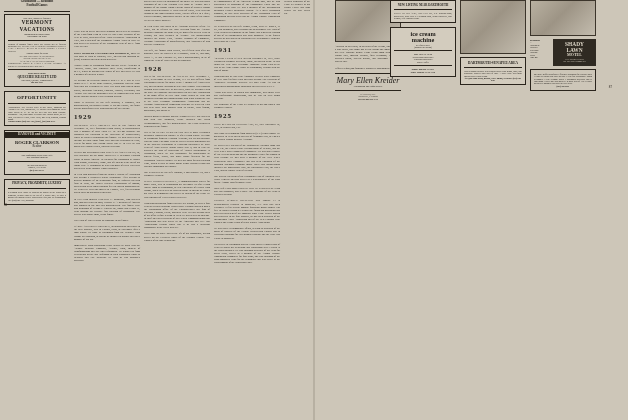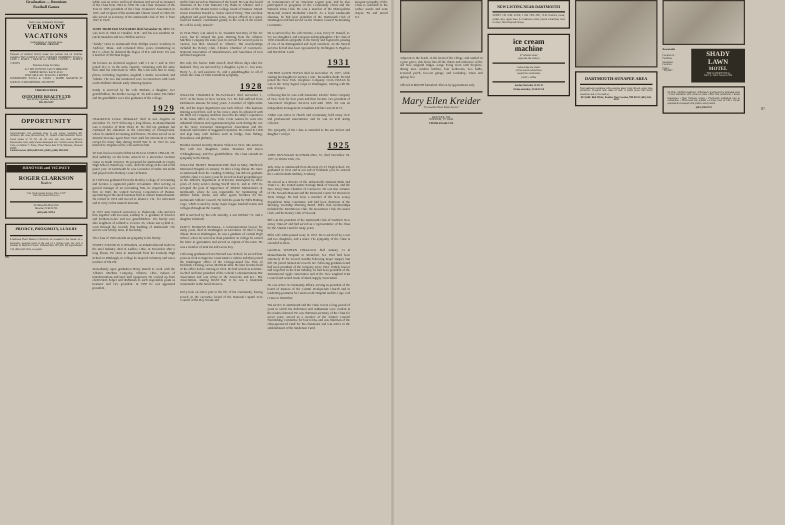--- a/index.html
+++ b/index.html
@@ -10,32 +10,32 @@
   .blk{margin-bottom:3px;}
   .ctr{text-align:center;}
   .box{border:0.8px solid #2a241c;padding:2.5px 3px;margin-bottom:4px;background:#d3ccbe;}
   .box2{border:1.6px solid #2a241c;padding:2.5px 3px;margin-bottom:4px;background:#d3ccbe;}
   .rule{border-top:0.7px solid #2a241c;margin:2px 0;}
   .rule.d{border-top:1.6px solid #2a241c;}
   .tiny{font-size:2.05px;line-height:1.2;}
   .pn{position:absolute;bottom:1px;font-size:3.2px;color:#2a241c;}
   .script{font-family:"Liberation Serif",serif;font-style:italic;font-size:8px;}
   .imgph{background:linear-gradient(135deg,#b9b1a1 0%,#9d9485 45%,#c3bcae 100%);border:0.6px solid #3c352b;}
-  .yr{font-size:7px;font-weight:bold;text-align:right;letter-spacing:1px;margin:3px 0 2px;text-decoration:underline;}
+  .yr{font-size:7px;font-weight:bold;text-align:left;letter-spacing:1px;margin:3px 0 2px;}
   .flex{display:flex;gap:3px;}
   .shady{background:#2f2a22;color:#ded7c8;padding:3px;}
   .motelbox{border:1px solid #2a241c;padding:3px;}
   .b{font-weight:bold;}
   .i{font-style:italic;}
   .c1{left:4px;width:66px;}
-  .c2{left:74px;width:66px;}
+  .c2{left:74px;width:66px;margin-top:30px;}
   .c3{left:144px;width:66px;}
   .c4{left:214px;width:66px;}
   .c5{left:284px;width:26px;}
-  .d1{left:320px;width:66px;}
+  .d1{left:335px;width:66px;}
   .d2{left:390px;width:66px;}
   .d3{left:460px;width:66px;}
   .d4{left:530px;width:66px;}
 </style>
 </head>
 <body>
 
 <div class="page">
   <div class="gutter"></div>
 

